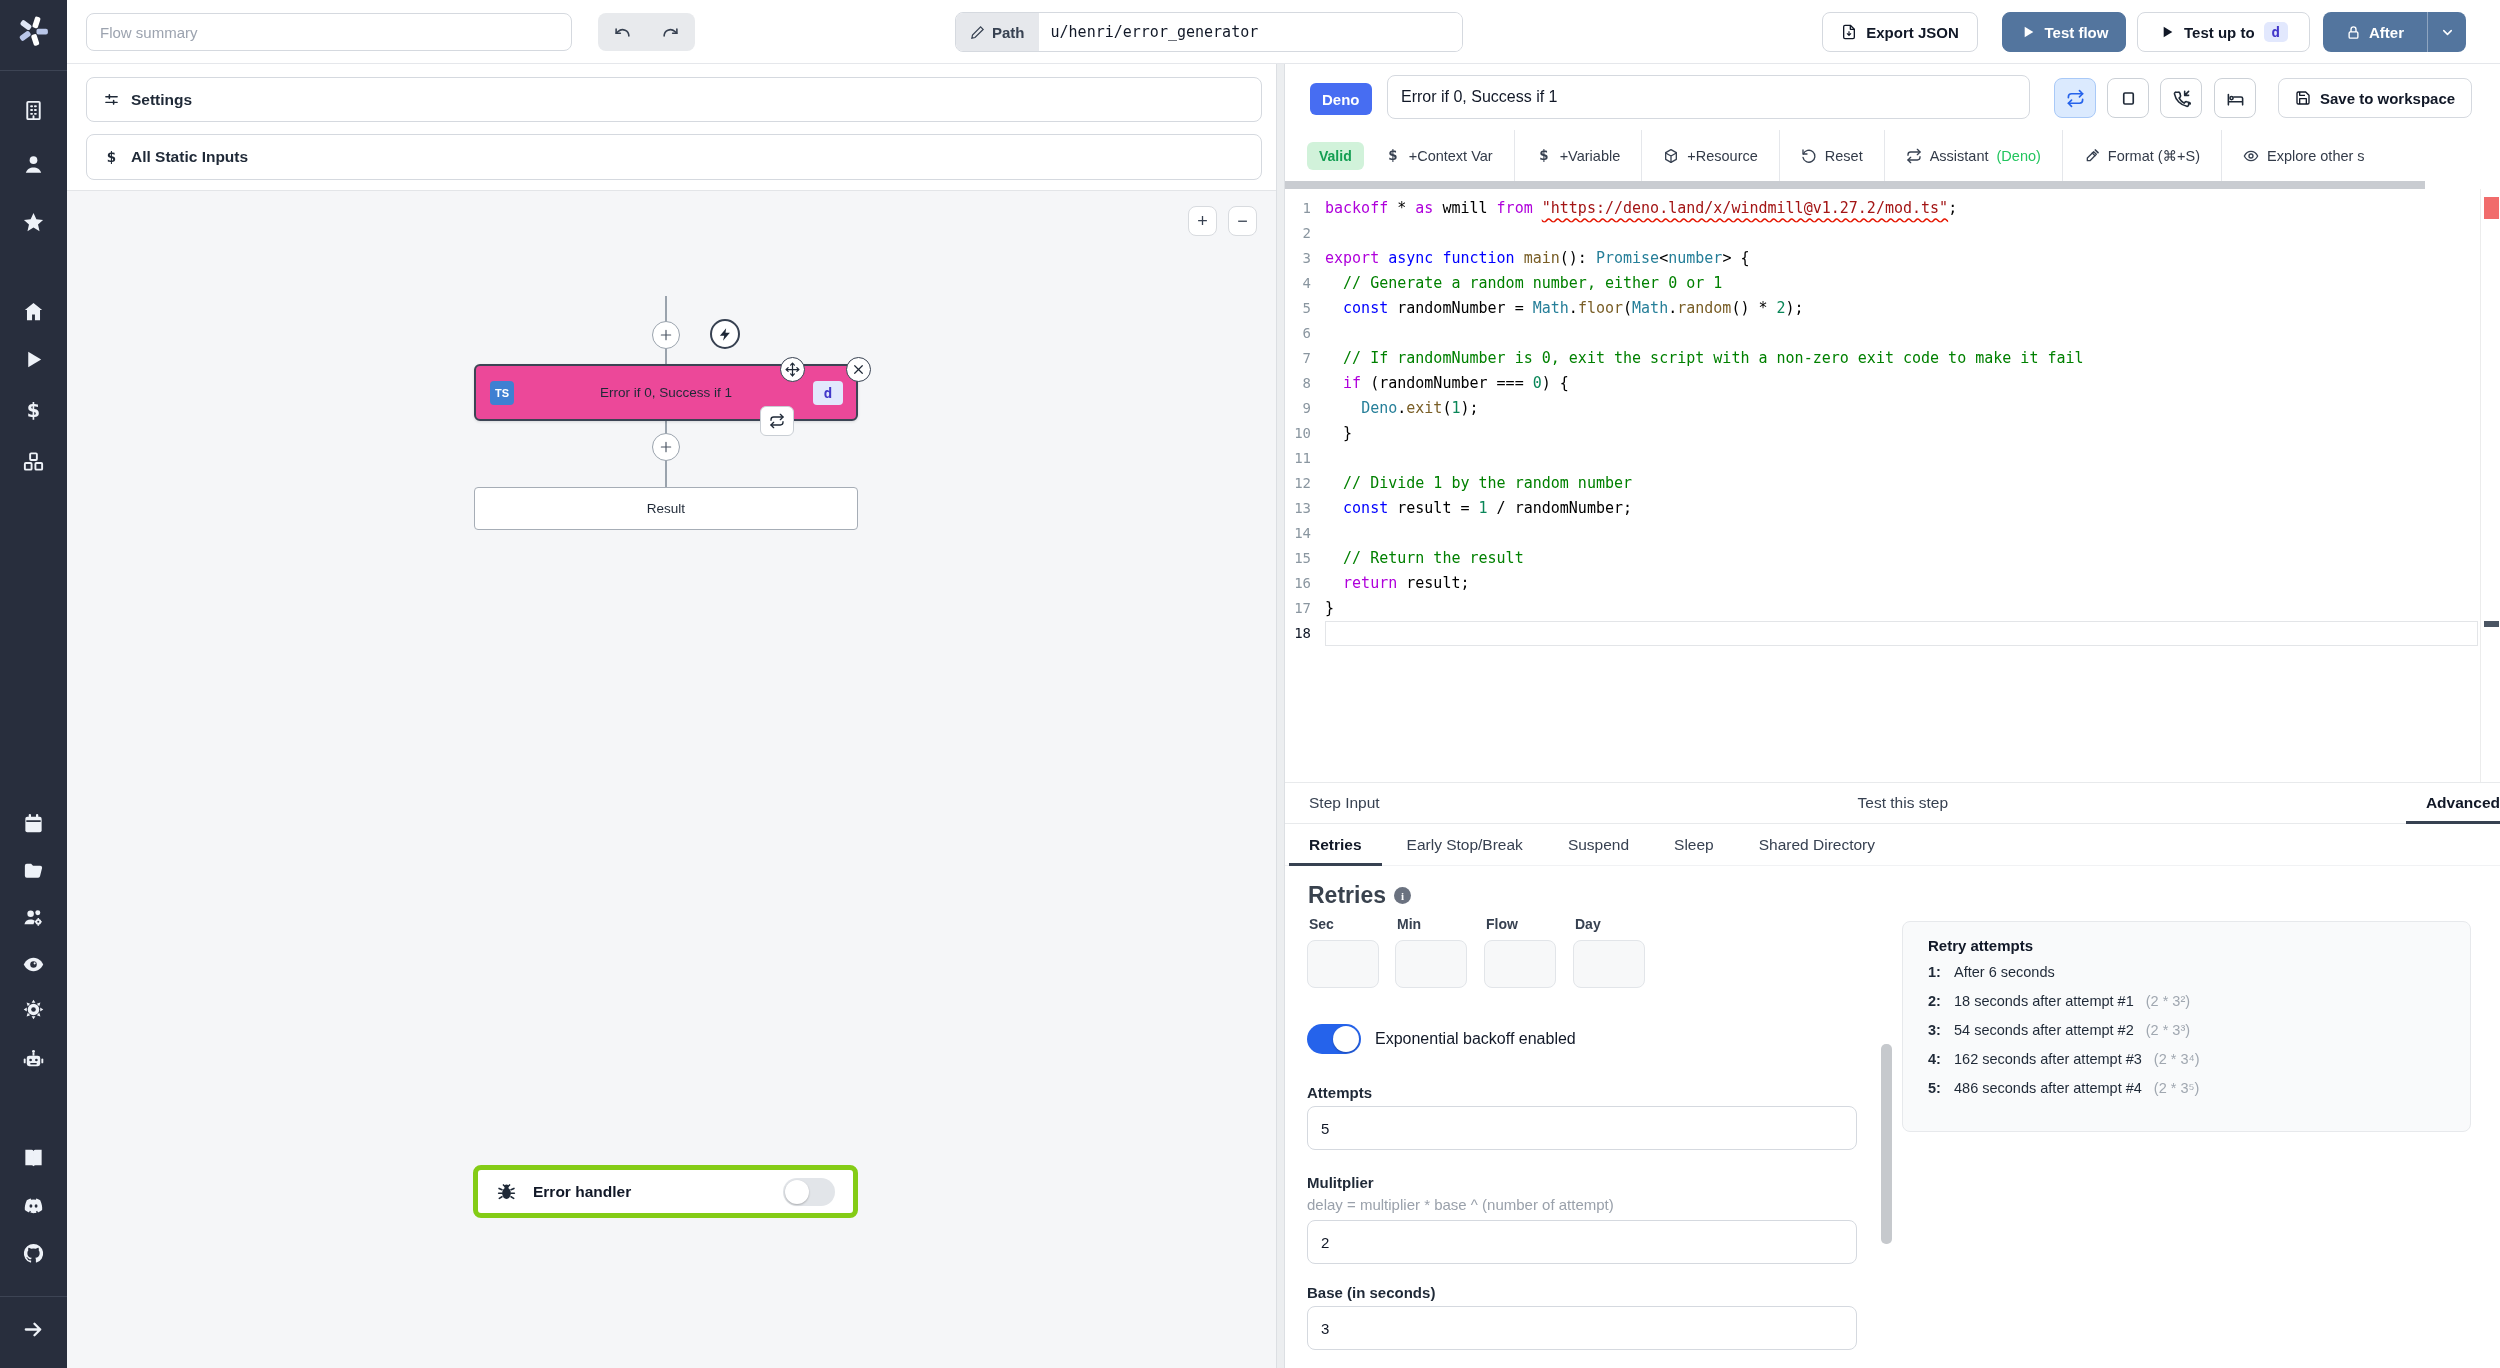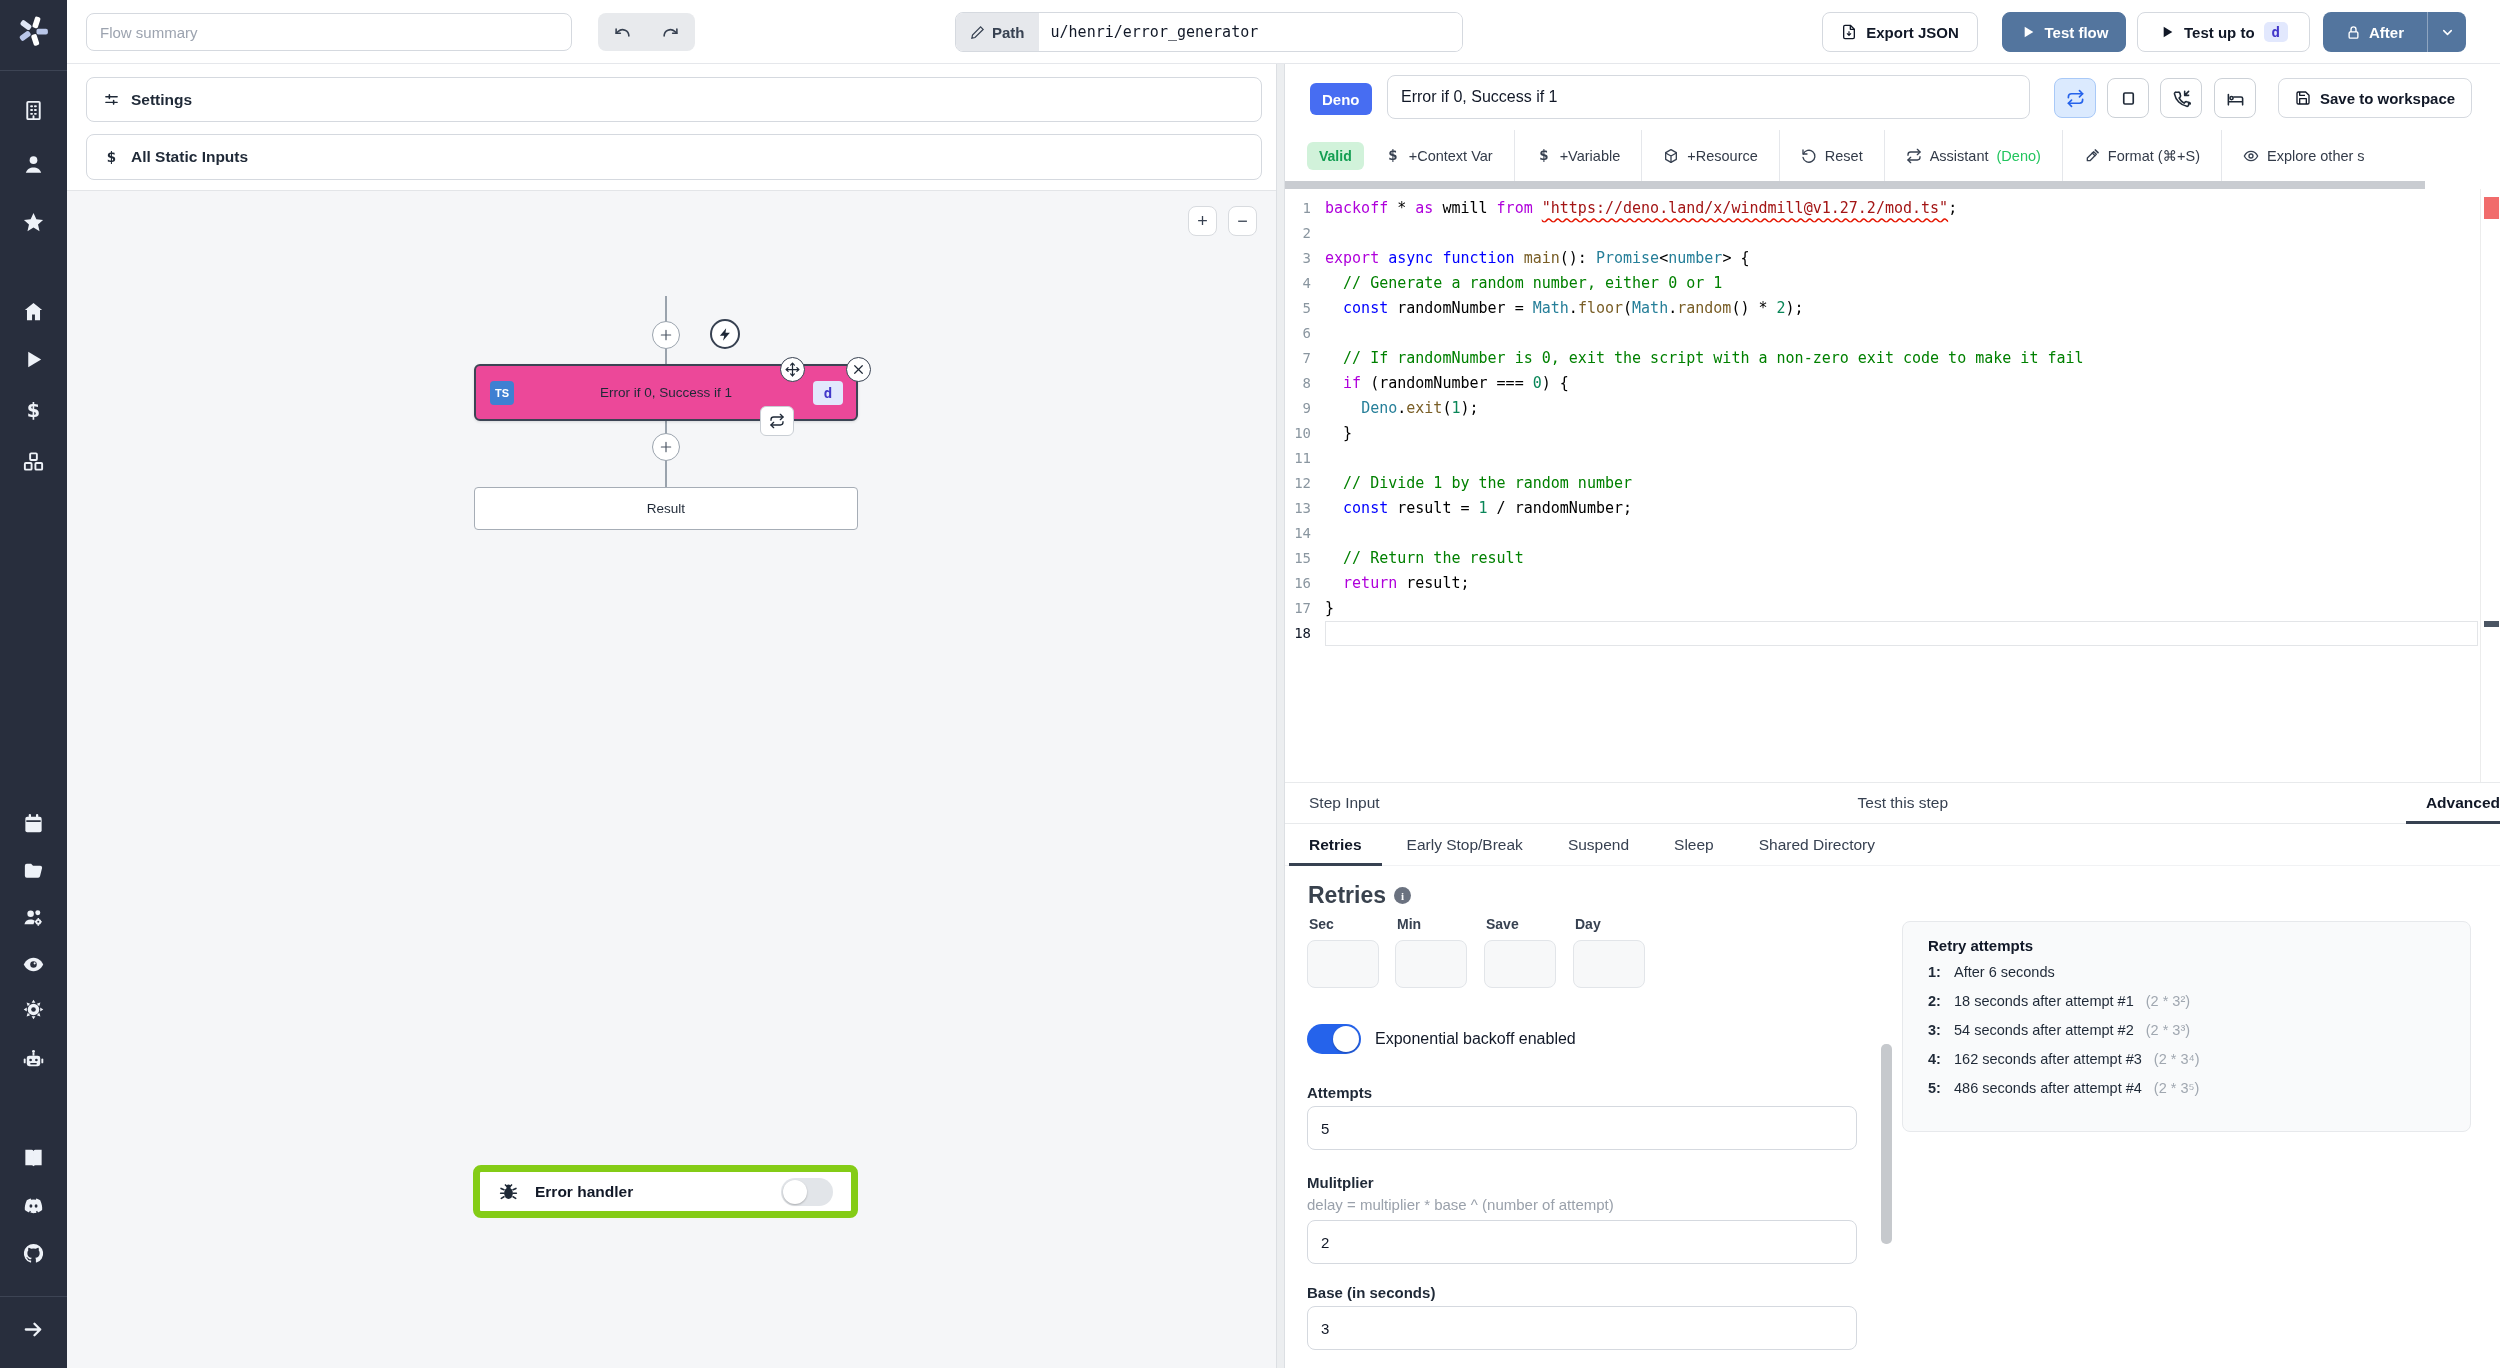--- a/index.html
+++ b/index.html
@@ -53,21 +53,21 @@
   #node-result { top:296px; height:43px; background:#fff; border:1px solid #a6adb6; border-radius:4px; }
   #ts-badge { position:absolute; left:14px; top:15px; width:24px; height:24px; background:#3f80d2; color:#fff; border-radius:4px; font-size:11px; font-weight:700; display:flex; align-items:center; justify-content:center; }
   #step-dchip { position:absolute; right:13px; top:15px; width:30px; height:24px; background:#e2e8fd; color:#4338ca; border-radius:4px; font-weight:700; font-size:14px; display:flex; align-items:center; justify-content:center; font-family:"DejaVu Sans Mono", monospace; }
   .circ { position:absolute; background:#fff; border-radius:50%; display:flex; align-items:center; justify-content:center; cursor:pointer; }
   .circ svg { display:block; }
   #plus1, #plus2 { left:585px; width:28px; height:28px; border:1px solid #9aa3ad; color:#4b5563; }
   #bolt-circ { left:643px; top:128px; width:30px; height:30px; border:2px solid #374151; color:#1f2937; }
   #move-circ { left:713px; top:166px; width:25px; height:25px; border:1.6px solid #374151; color:#1f2937; z-index:3; }
   #x-circ    { left:779px; top:166px; width:25px; height:25px; border:1.6px solid #374151; color:#1f2937; z-index:3; }
   #repeat-btn { position:absolute; left:693px; top:215px; width:34px; height:30px; background:#fff; border:1px solid #c9ced4; border-radius:6px; display:flex; align-items:center; justify-content:center; color:#1f2937; cursor:pointer; z-index:3; }
-  #error-handler { position:absolute; left:406px; top:1101px; width:385px; height:53px; background:#fff; border:7px solid #84cc16; border-radius:8px; display:flex; align-items:center; padding:0 18px; gap:16px; }
+  #error-handler { position:absolute; left:406px; top:1101px; width:385px; height:53px; background:#fff; border:5px solid #84cc16; border-radius:8px; display:flex; align-items:center; padding:0 18px; gap:16px; }
   #error-handler .label { font-size:15.5px; font-weight:700; color:#111827; }
   .switch { width:52px; height:28px; border-radius:14px; position:relative; cursor:pointer; flex:none; }
   .switch .knob { position:absolute; top:2px; width:24px; height:24px; border-radius:50%; background:#fff; box-shadow:0 1px 2px rgba(0,0,0,.25); }
   .switch.off { background:#e2e5e9; } .switch.off .knob { left:2px; }
   .switch.on  { background:#2563eb; } .switch.on .knob { right:2px; }
   #eh-switch { margin-left:auto; }
 
   
   #splitter { position:absolute; left:1276px; top:64px; width:9px; bottom:0; background:#eceef0; border-left:1px solid #dcdfe3; border-right:1px solid #dcdfe3; cursor:col-resize; }
 
@@ -575,21 +575,21 @@
         <span class="tab">Shared Directory</span>
       </nav>
 
     <div id="adv">
       <div id="retries-title">
         <span>Retries</span>
         <span class="info">i</span>
       </div>
       <span class="time-label" style="left:24px">Sec</span>
       <span class="time-label" style="left:112px">Min</span>
-      <span class="time-label" style="left:201px">Save</span>
+      <span class="time-label" style="left:201px">Flow</span>
       <span class="time-label" style="left:290px">Day</span>
       <input class="time-input" style="left: 22px;">
       <input class="time-input" style="left: 110px;">
       <input class="time-input" style="left: 199px;">
       <input class="time-input" style="left: 288px;">
 
       <div id="backoff-row">
         <span class="switch on" style="width:54px;height:30px;border-radius:15px">
             <span class="knob" style="width:26px;height:26px"></span>
           </span>

